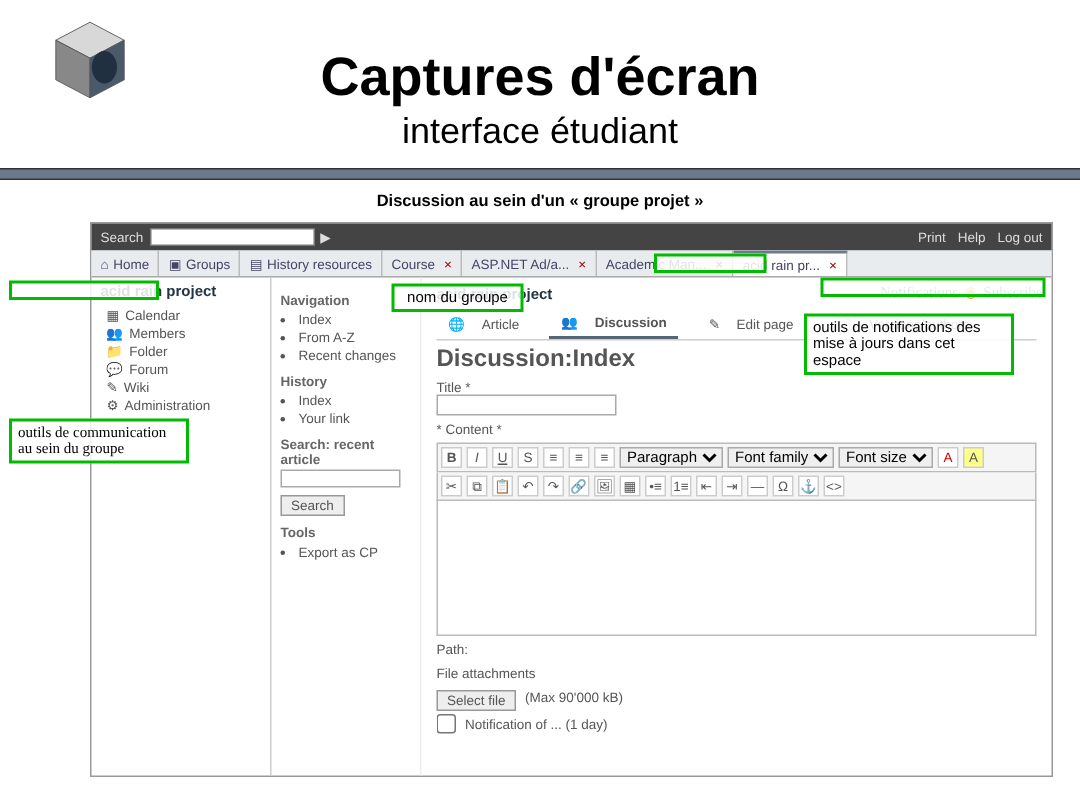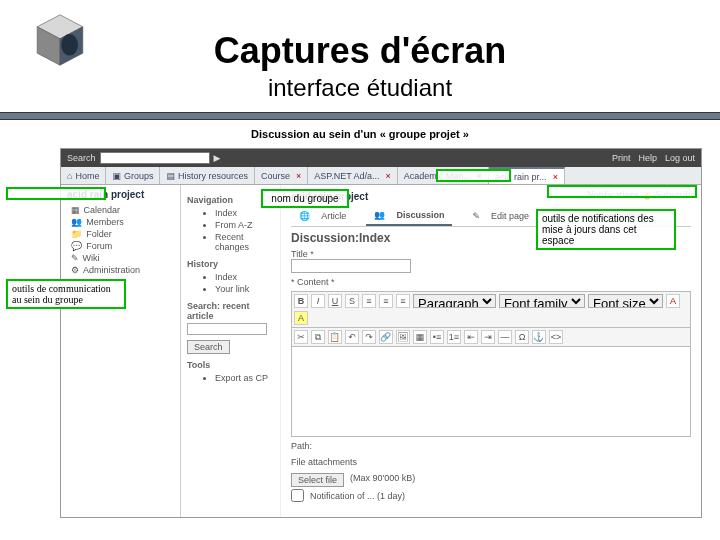--- a/index.html
+++ b/index.html
@@ -18,33 +18,33 @@
   .tab { padding: 2px 6px; border-right: 1px solid #bbb; display: flex; align-items: center; gap: 3px; color: #446; cursor: pointer; }
   .tab.active { background: #fff; border-top: 2px solid #6a7a8a; }
   .tab .close { color: #a00; margin-left: 3px; }
   .body { display: flex; height: calc(100% - 36px); }
   .sidebar { width: 120px; border-right: 1px solid #ccc; padding: 4px 6px; }
   .group-title { font-weight: bold; font-size: 10px; color: #234; margin-bottom: 4px; }
   .sidebar ul { list-style: none; margin-left: 4px; }
   .sidebar li { padding: 1px 0; display: flex; align-items: center; gap: 4px; }
   .midcol { width: 100px; border-right: 1px solid #eee; padding: 4px 6px; }
   .midcol h4 { font-size: 9px; color: #666; margin: 6px 0 2px; }
-  .midcol ul { list-style: disc; margin-left: 28px; }
+  .midcol ul { list-style: disc; margin-left: 12px; }
   .midcol li { padding: 1px 0; }
   .btn { display: inline-block; border: 1px solid #999; background: #eee; padding: 1px 6px; margin-top: 4px; cursor: pointer; font-size: 9px; }
   .main { flex: 1; padding: 6px 10px; position: relative; }
   .crumb { font-size: 10px; color: #234; font-weight: bold; margin-bottom: 4px; }
   .modetabs { display: flex; gap: 12px; border-bottom: 1px solid #ccc; margin-bottom: 4px; }
   .modetabs span { padding: 2px 4px; display: flex; align-items: center; gap: 3px; cursor: pointer; }
   .modetabs .active { border-bottom: 2px solid #567; font-weight: bold; }
-  .page-label { font-weight: bold; font-size: 12px; margin: 4px 0; }
+  .page-label { font-weight: bold; font-size: 16px; margin: 4px 0; }
   .field { margin: 4px 0; }
   .field input[type=text] { border: 1px solid #aaa; height: 14px; width: 120px; }
   .toolbar { border: 1px solid #bbb; background: #f5f5f5; padding: 2px; display: flex; flex-wrap: wrap; gap: 3px; align-items: center; }
-  .toolbar select { font-size: 13px; height: 14px; border: 1px solid #aaa; }
+  .toolbar select { font-size: 10px; height: 14px; border: 1px solid #aaa; }
   .toolbar .tbtn { width: 14px; height: 14px; border: 1px solid #ccc; background: #fff; display: inline-flex; align-items: center; justify-content: center; font-size: 9px; cursor: pointer; }
   .editor { border: 1px solid #bbb; border-top: none; height: 90px; background: #fff; }
   .path { margin-top: 4px; }
   .attach { margin-top: 6px; }
   .attach .row { display: flex; align-items: center; gap: 6px; margin: 2px 0; }
   .notif { position: absolute; top: 4px; right: 6px; font-size: 10px; color: #456; display: flex; align-items: center; gap: 4px; font-family: Liberation Serif, serif; }
   .anno { position: absolute; border: 2px solid #0b0; background: rgba(255,255,255,0.85); font-size: 10px; color: #000; padding: 2px 4px; z-index: 50; line-height: 1.1; }
   
   .anno.a0 { top: 20px; left: 375px; width: 75px; height: 13px; pointer-events:none; border-color:#0b0; }
   .anno.a1 { top: 40px; left: 200px; width: 88px; text-align: center; }

